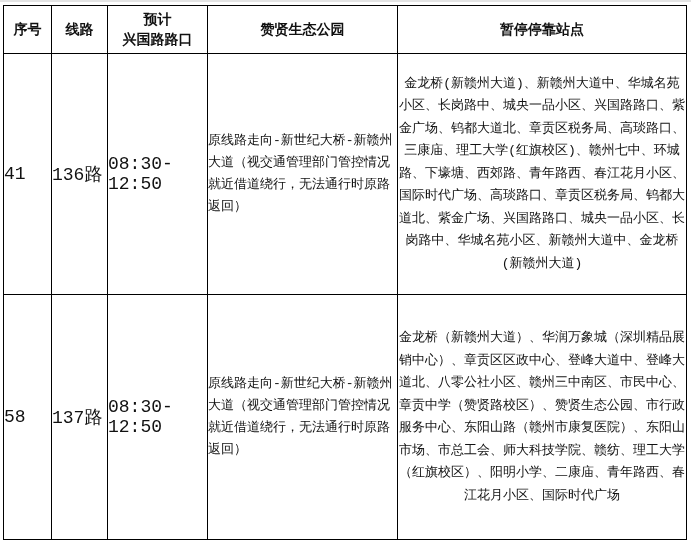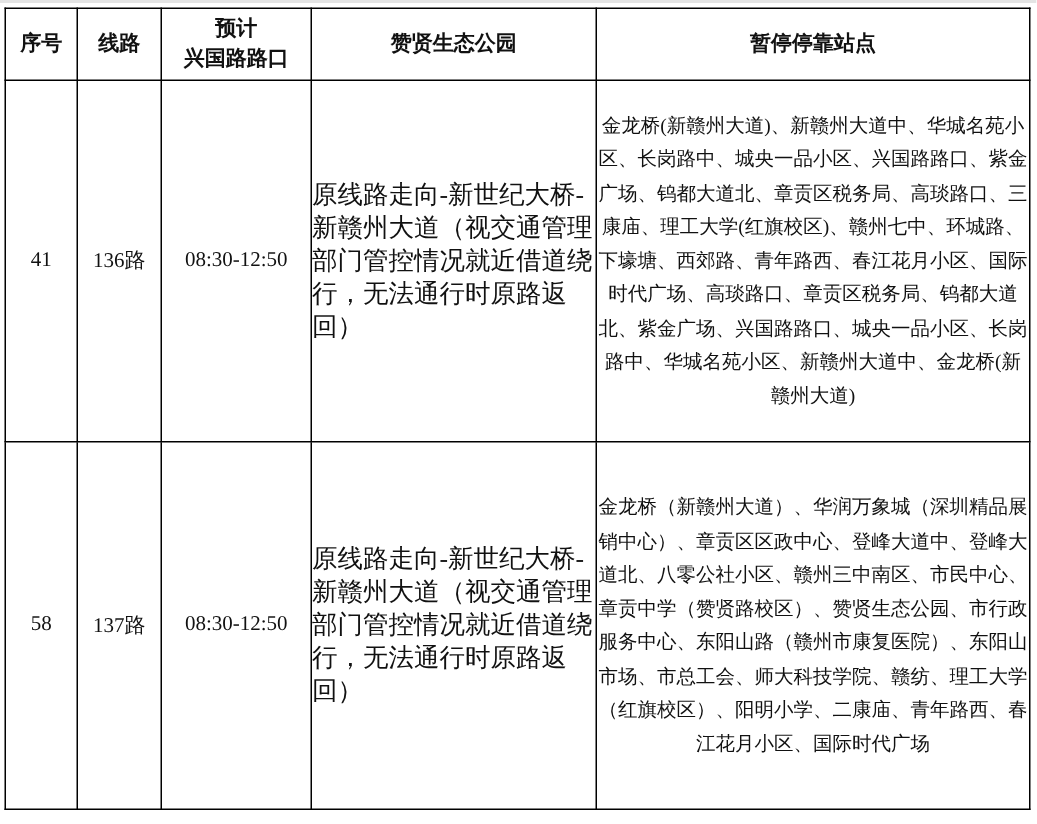--- a/index.html
+++ b/index.html
@@ -2,34 +2,34 @@
 <html><head>
 <meta charset="utf-8">
 <style>
   html, body { margin: 0; padding: 0; background: #ffffff; }
   body { width: 691px; height: 549px; overflow: hidden; position: relative; }
   .topline { position: absolute; left: 0; top: 0; width: 691px; height: 2px; background: #e4e4e4; }
   table.sched {
     position: absolute; left: 3px; top: 5px;
     border-collapse: collapse;
     table-layout: fixed;
-    font-family: Liberation Serif, serif;
+    font-family: Liberation Mono, monospace;
     color: #111;
   }
   table.sched td, table.sched th {
     border: 1px solid #000;
     padding: 0;
     vertical-align: middle;
   }
   th {
     font-size: 14px; font-weight: bold; text-align: center; line-height: 20px;
     height: 47px;
   }
-  td.c { text-align: center; font-size: 14px; }
-  td.seg { font-size: 17px; line-height: 22px; padding: 0 4px 0 8px; text-align: left; }
+  td.c { text-align: left; font-size: 18px; }
+  td.seg { font-size: 13px; line-height: 22px; padding: 0 4px 0 8px; text-align: left; }
   td.stops { font-size: 13px; line-height: 22.5px; padding: 4px 6px 4px 8px; text-align: center; vertical-align: middle; }
   tr.r41 td { height: 240px; }
   tr.r42 td { height: 244px; }
 </style>
 </head>
 <body>
 
 <div class="topline"></div>
 
 <table class="sched">

